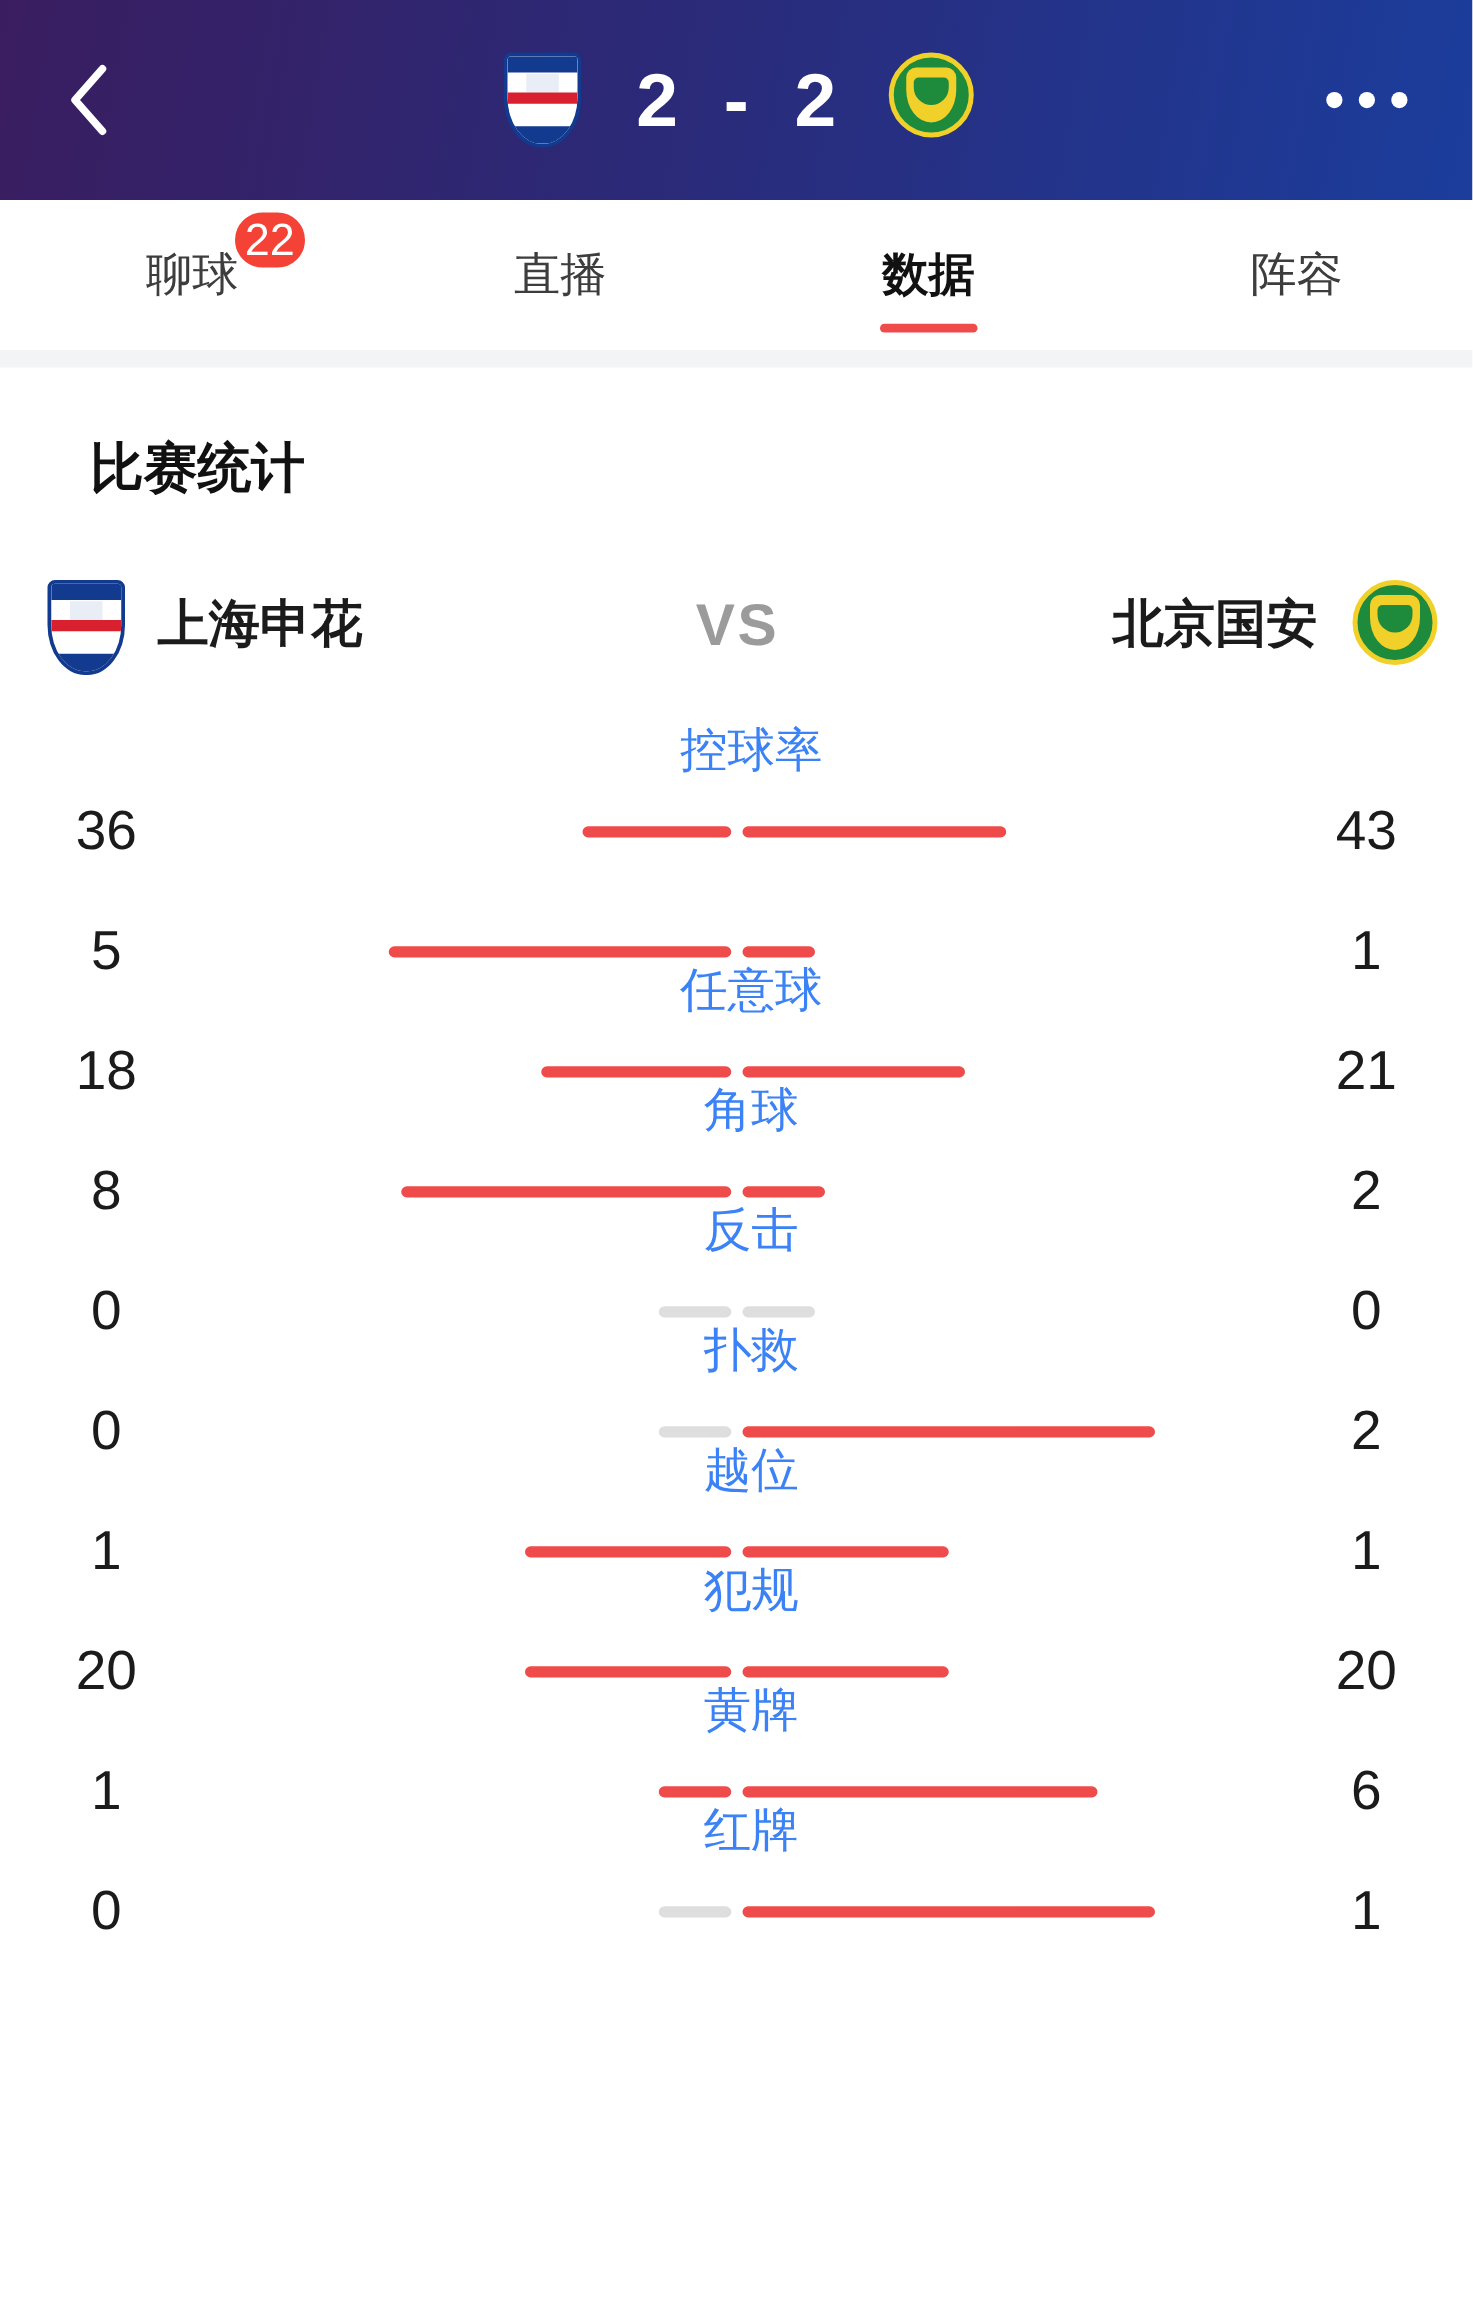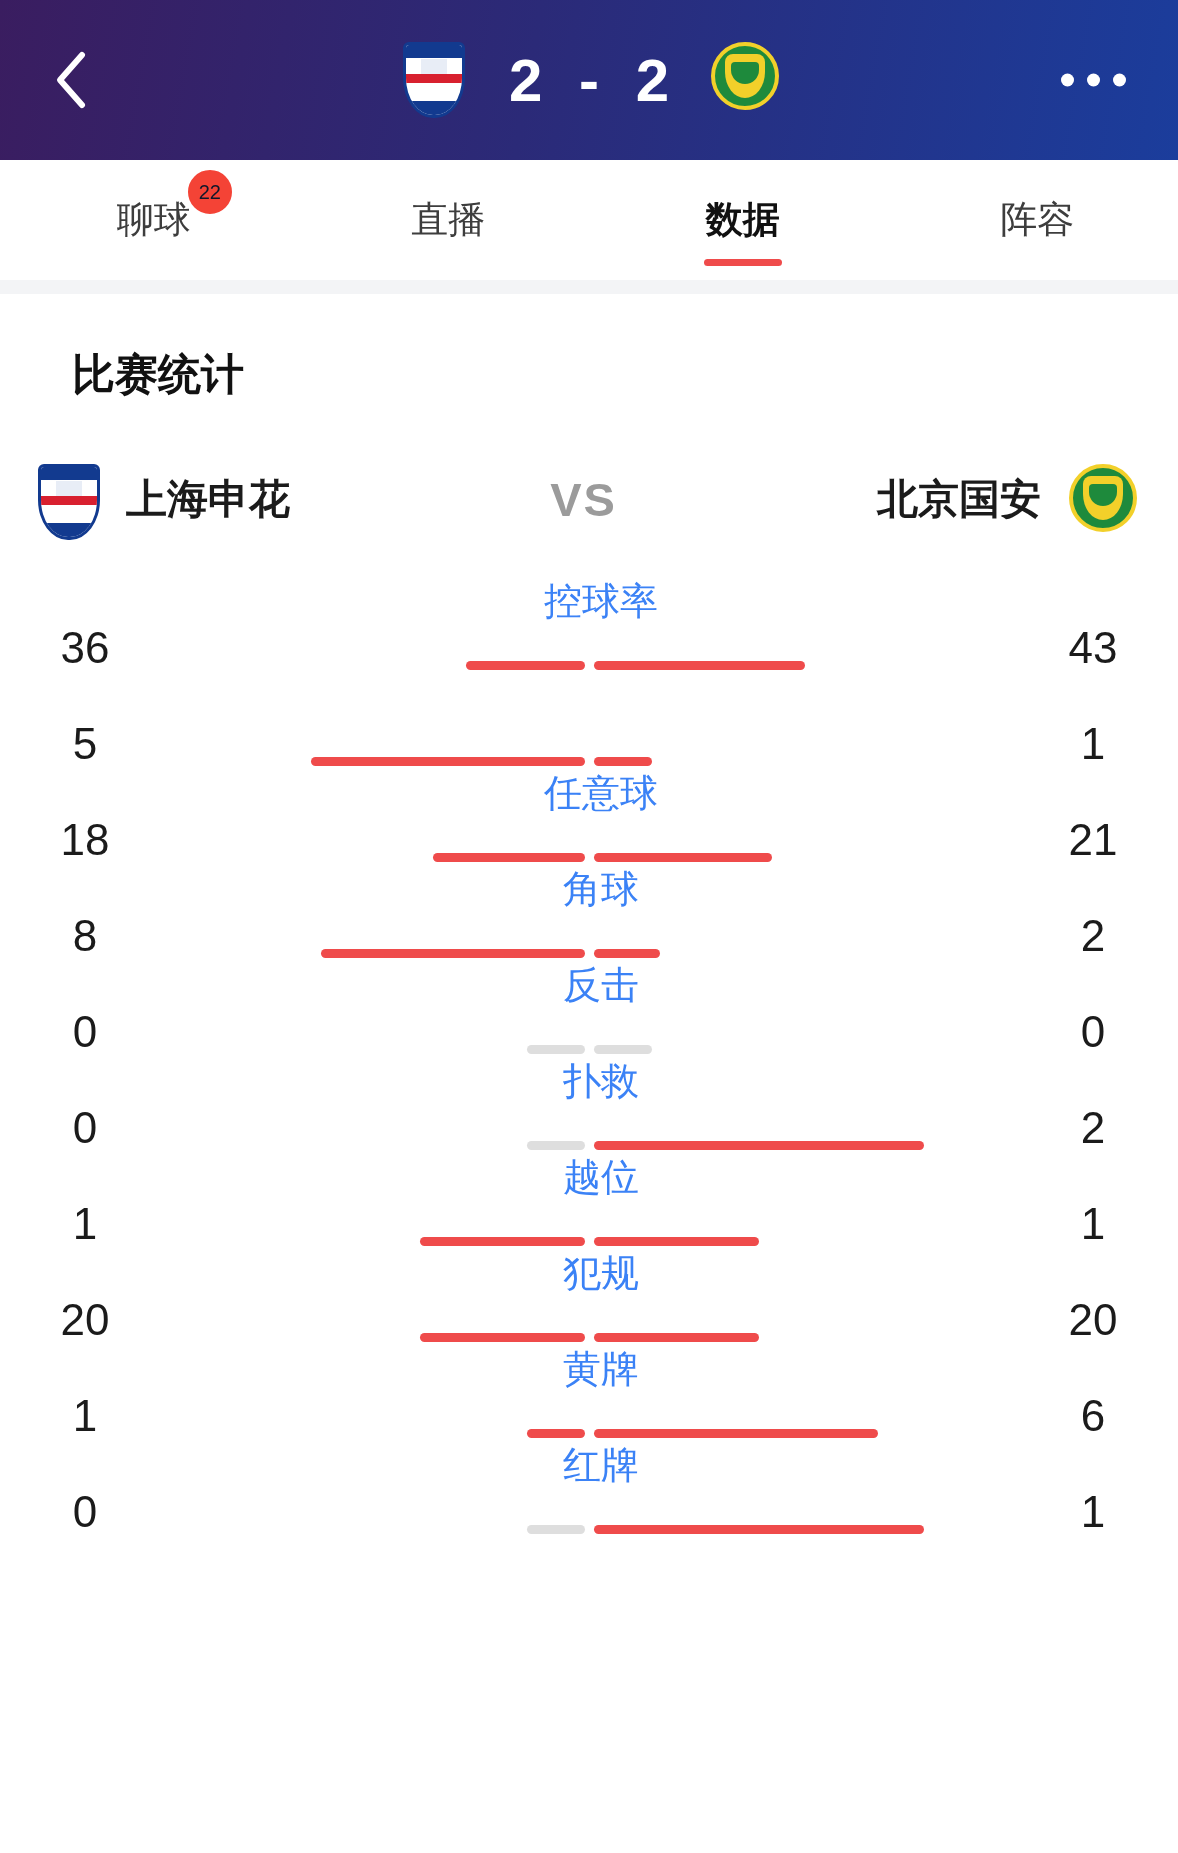--- a/index.html
+++ b/index.html
@@ -140,22 +140,22 @@
   .tab .badge {
     position: absolute;
     top: 6px;
     left: 50%;
     margin-left: 30px;
     min-width: 52px;
     height: 52px;
     padding: 0 8px;
     border-radius: 30px;
     background: #f44336;
-    color: #0f172a;
-    font-size: 20px;
+    color: #ffffff;
+    font-size: 36px;
     display: flex;
     align-items: center;
     justify-content: center;
     border: 4px solid #ffffff;
   }
   .tab-divider {
     width: 100%;
     height: 14px;
     background: #f3f4f6;
   }
@@ -165,21 +165,21 @@
     padding: 52px 48px 30px 48px;
     font-size: 43px;
     font-weight: bold;
     color: #111111;
     margin-left: 24px;
   }
 
   .teams-row {
     display: flex;
     align-items: center;
-    padding: 10px 41px 0 30px;
+    padding: 10px 28px 0 30px;
     height: 120px;
   }
   .team-left, .team-right {
     flex: 1;
     display: flex;
     align-items: center;
     gap: 22px;
   }
   .team-right { justify-content: flex-end; }
   .team-name {
@@ -209,25 +209,25 @@
     top: 0;
     left: 12px;
     width: 100%;
     text-align: center;
     font-size: 38px;
     color: #3b82f6;
     line-height: 1;
   }
   .stat-body {
     position: absolute;
-    top: 44px;
+    top: 61px;
     left: 0;
     width: 100%;
     display: flex;
-    align-items: flex-end;
+    align-items: center;
   }
   .val {
     width: 170px;
     font-size: 44px;
     color: #1b1b1b;
     text-align: center;
     line-height: 1;
   }
   .bars {
     flex: 1;

